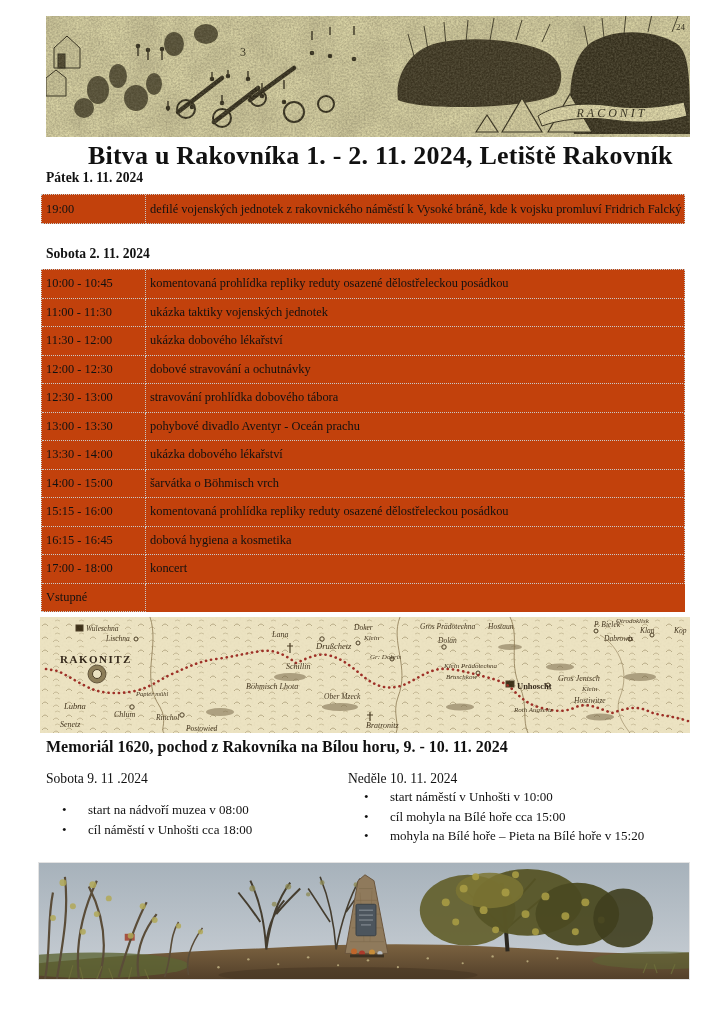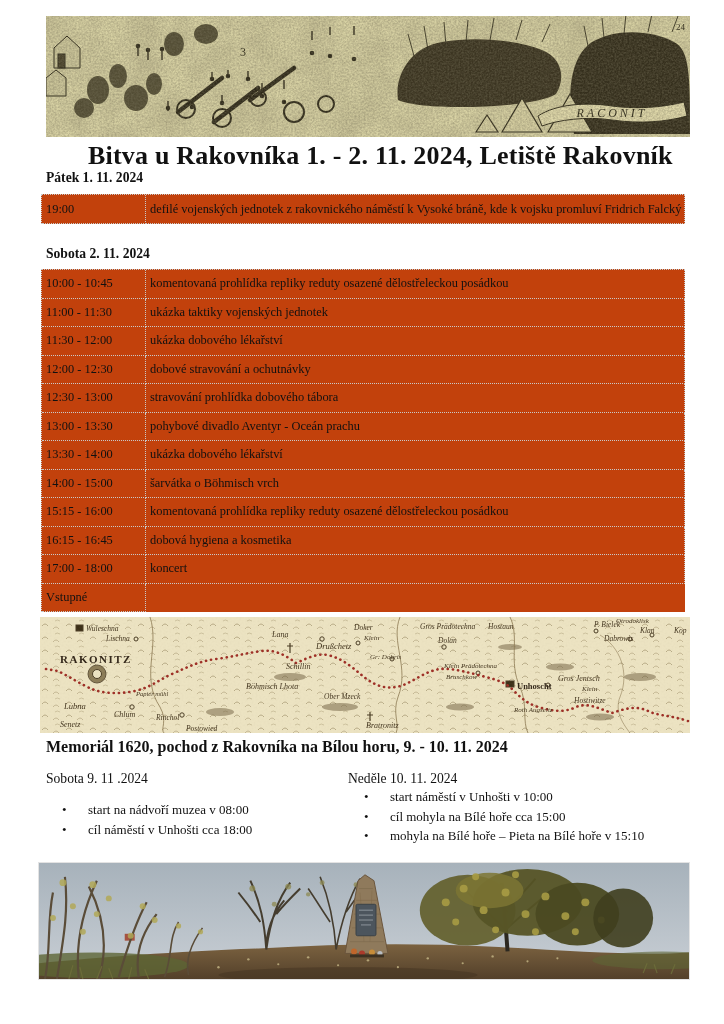--- a/index.html
+++ b/index.html
@@ -267,21 +267,21 @@
       <li>start na nádvoří muzea v 08:00</li>
       <li>cíl náměstí v Unhošti cca 18:00</li>
     </ul>
   </div>
 
   <div class="abs col col-right">
     <h3>Neděle 10. 11. 2024</h3>
     <ul>
       <li>start náměstí v Unhošti v 10:00</li>
       <li>cíl mohyla na Bílé hoře cca 15:00</li>
-      <li>mohyla na Bílé hoře – Pieta na Bílé hoře v 15:10</li>
+      <li>mohyla na Bílé hoře – Pieta na Bílé hoře v 15:20</li>
     </ul>
   </div>
 
   <div class="abs photo-img">
     <svg viewBox="0 0 652 118" preserveAspectRatio="none">
       <defs>
         <linearGradient id="sky" x1="0" y1="0" x2="0" y2="1">
           <stop offset="0" stop-color="#a7b2bb"></stop>
             <stop offset="1" stop-color="#c9cfd5"></stop>
         </linearGradient>

